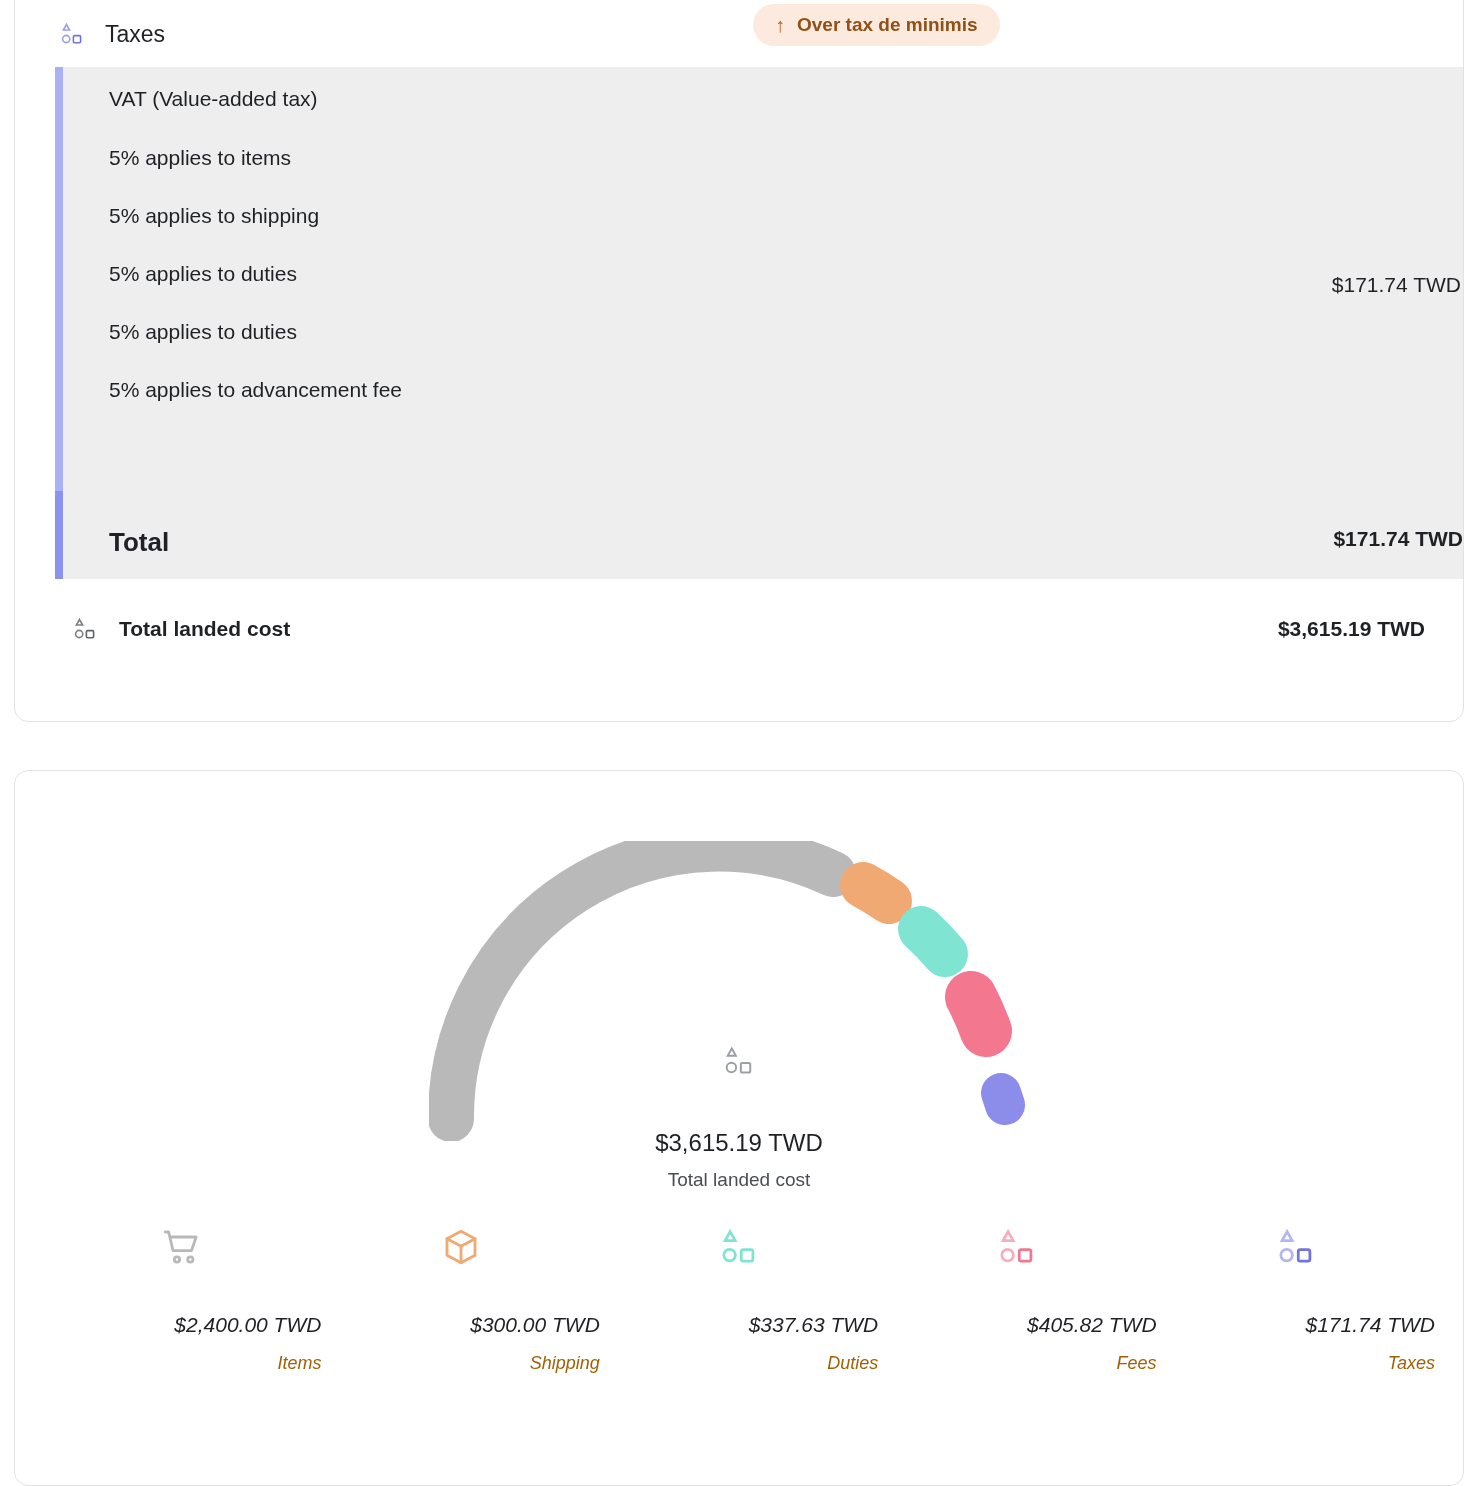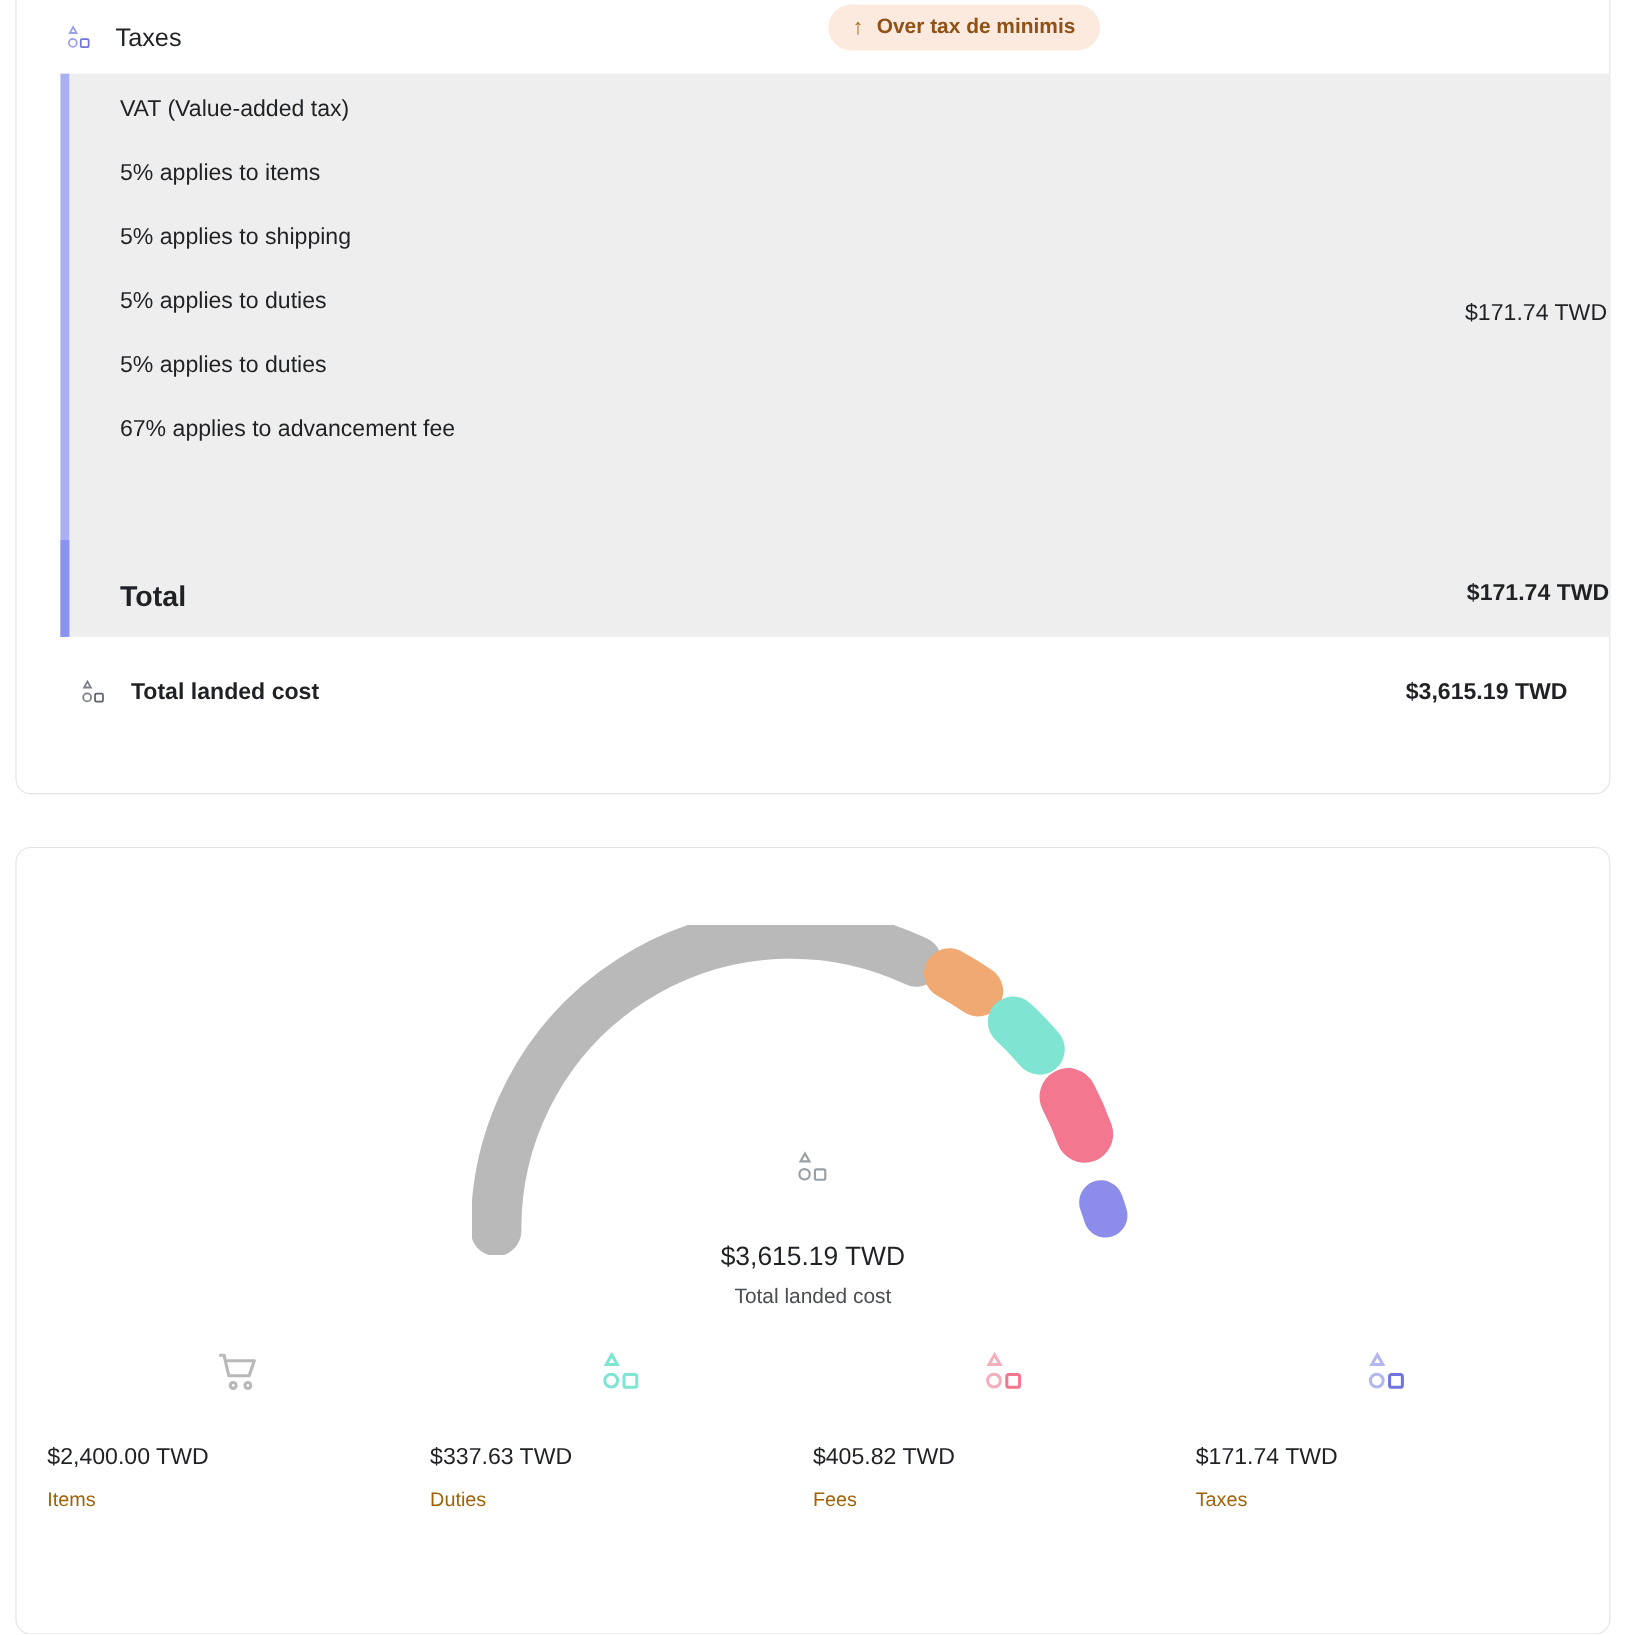--- a/index.html
+++ b/index.html
@@ -193,21 +193,22 @@
 
   .legend {
     position: absolute;
     left: 28px;
     top: 450px;
     width: 1392px;
     display: flex;
   }
   .legend-col {
     flex: 1;
-    text-align: left;
+    text-align: right;
+    font-style: italic;
   }
   .legend-col .l-icon {
     height: 52px;
     display: flex;
     align-items: center;
     justify-content: center;
     margin-bottom: 40px;
   }
   .legend-col .l-value {
     font-size: 21px;
@@ -246,21 +247,21 @@
     <div class="vat-block">
       <div class="vat-bar"></div>
       <div class="vat-bar b2" style="top:424px;height:88px;"></div>
 
       <div class="vat-lines">
         <div class="ln">VAT (Value-added tax)</div>
         <div class="ln">5% applies to items</div>
         <div class="ln">5% applies to shipping</div>
         <div class="ln">5% applies to duties</div>
         <div class="ln">5% applies to duties</div>
-        <div class="ln">67% applies to advancement fee</div>
+        <div class="ln">5% applies to advancement fee</div>
       </div>
 
       <div class="vat-amount">$171.74 TWD</div>
       <div class="vat-total-label">Total</div>
       <div class="vat-total-amount">$171.74 TWD</div>
     </div>
 
     <div class="tlc-row">
       <span class="tlc-icon">
         <svg width="26" height="26" viewBox="0 0 26 26" fill="none">
@@ -310,20 +311,31 @@
           <svg width="40" height="40" viewBox="0 0 24 24" fill="none" stroke="#b9b9b9" stroke-width="1.7" stroke-linecap="round" stroke-linejoin="round">
             <path d="M2 3h2l2.6 11.2h11.1L20.5 6H6"></path>
             <circle cx="9" cy="19.5" r="1.6"></circle>
             <circle cx="17" cy="19.5" r="1.6"></circle>
           </svg>
         </div>
         <div class="l-value">$2,400.00 TWD</div>
         <div class="l-label">Items</div>
       </div>
 
+      <div class="legend-col">
+        <div class="l-icon">
+          <svg width="40" height="40" viewBox="0 0 24 24" fill="none" stroke="#f0a973" stroke-width="1.7" stroke-linecap="round" stroke-linejoin="round">
+            <path d="M12 2.6 20.4 7v10L12 21.4 3.6 17V7z"></path>
+            <path d="M3.6 7 12 11.5 20.4 7"></path>
+            <path d="M12 11.5v9.9"></path>
+          </svg>
+        </div>
+        <div class="l-value">$300.00 TWD</div>
+        <div class="l-label">Shipping</div>
+      </div>
 
       <div class="legend-col">
         <div class="l-icon">
           <svg width="42" height="42" viewBox="0 0 26 26" fill="none">
             <path d="M7.5 3.5 L10.6 9 H4.4 Z" stroke="#7fe5d2" stroke-width="1.7" fill="none"></path>
             <circle cx="7.2" cy="18" r="3.6" stroke="#7fe5d2" stroke-width="1.7" fill="none"></circle>
             <rect x="14.4" y="14.6" width="7.2" height="7.2" rx="1.2" stroke="#7fe5d2" stroke-width="1.7" fill="none"></rect>
           </svg>
         </div>
         <div class="l-value">$337.63 TWD</div>

